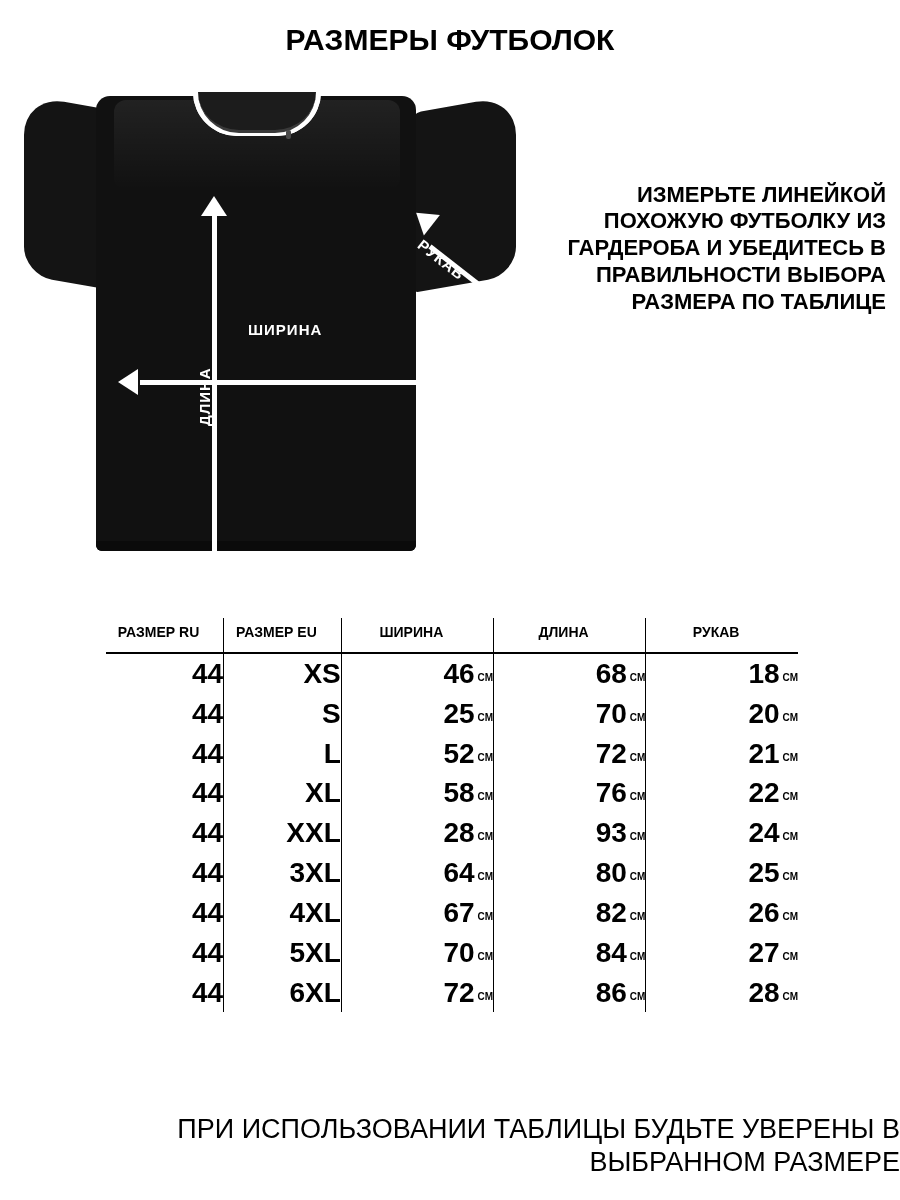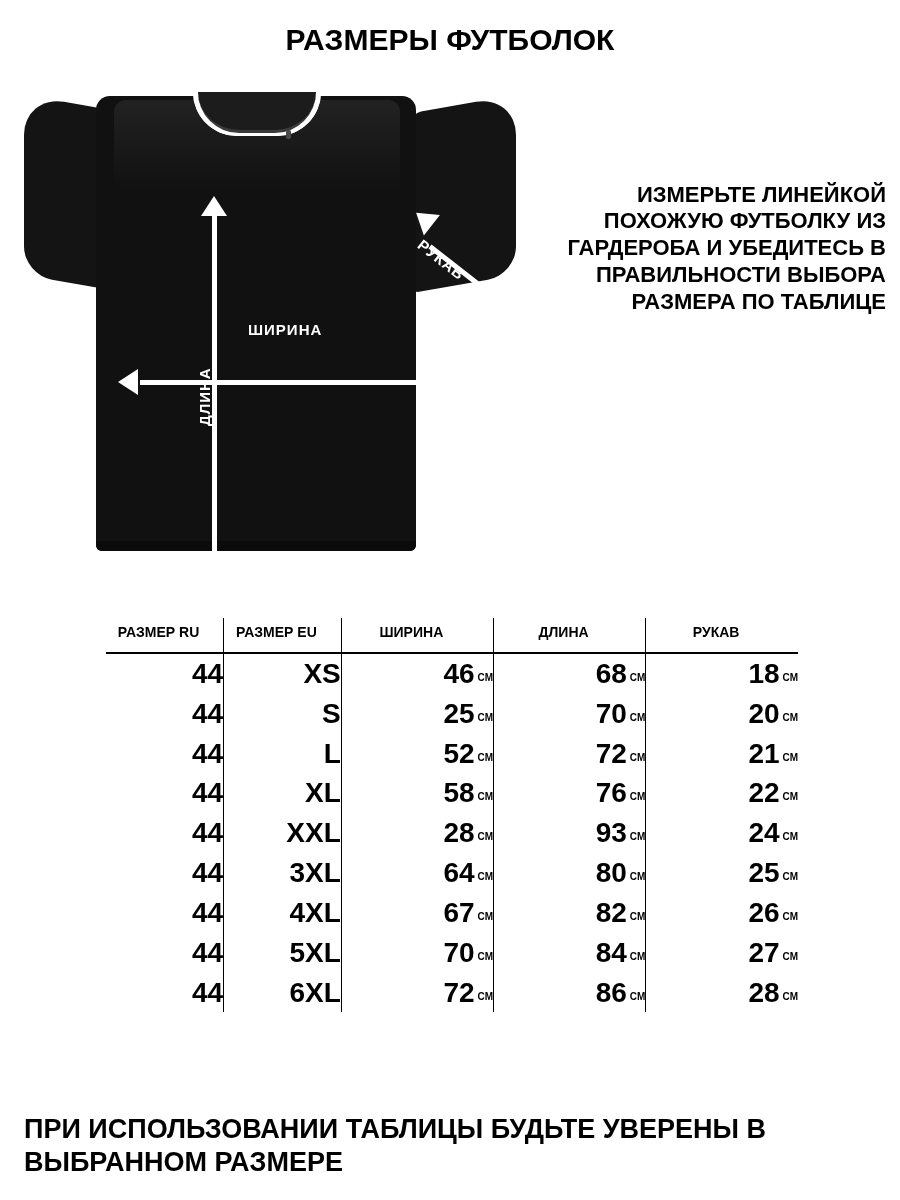--- a/index.html
+++ b/index.html
@@ -244,22 +244,22 @@
   .col-w  { width: 22%; }
   .col-l  { width: 22%; }
   .col-s  { width: 22%; }
 
   
   .footer {
     position: absolute;
     left: 0;
     right: 0;
     bottom: 22px;
-    text-align: left;
-    font-weight: bold;
+    text-align: right;
+    font-weight: normal;
     font-size: 27px;
     line-height: 1.2;
     padding-left: 24px;
   }
 </style>
 </head>
 <body>
 
 <h1 class="title">РАЗМЕРЫ ФУТБОЛОК</h1>
 

